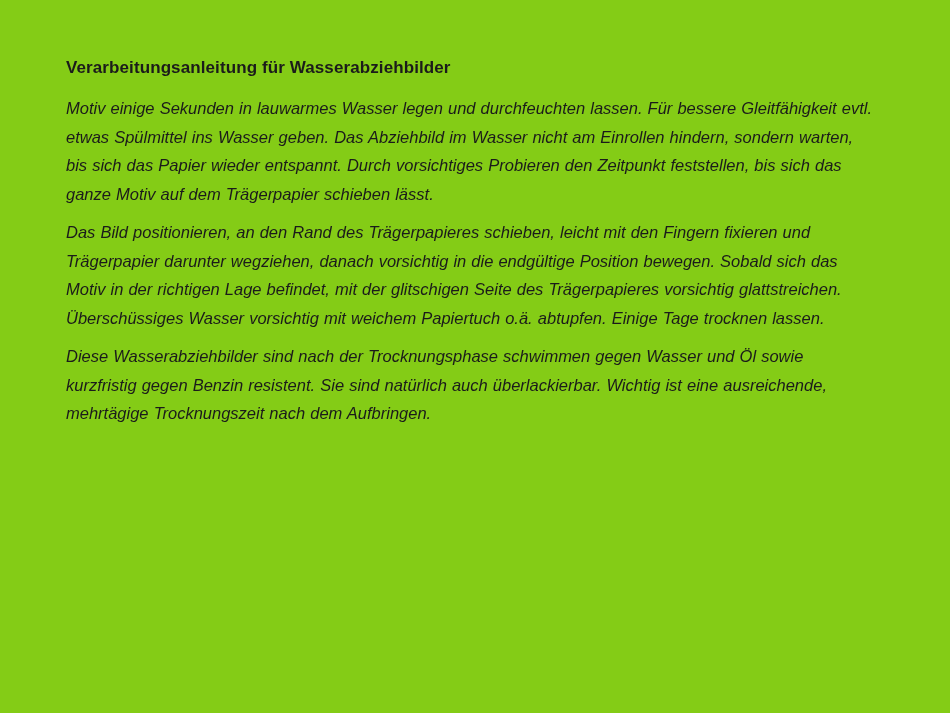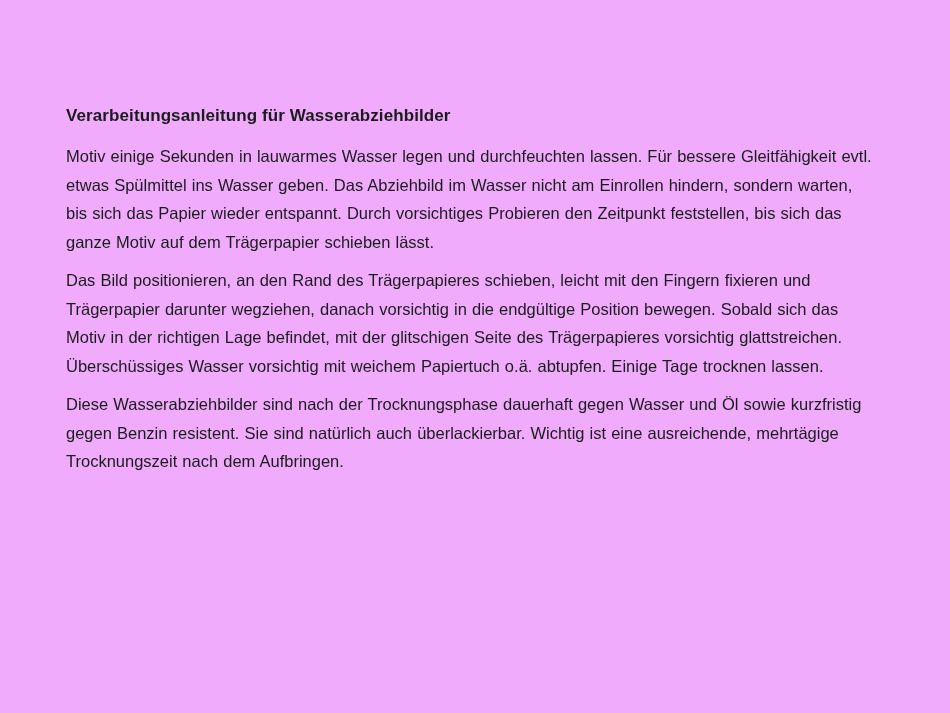--- a/index.html
+++ b/index.html
@@ -11,44 +11,45 @@
       width: 950px;
       height: 713px;
       overflow: hidden;
       font-family: "Liberation Sans", sans-serif;
       color: #1b1b1b;
     }
     .page {
       box-sizing: border-box;
       width: 950px;
       height: 713px;
-      padding: 104px 66px 0 66px;
-      background: #f0abfc;
+      padding: 56px 66px 0 66px;
+      background: #84cc16;
     }
     .doc-title {
       font-size: 17px;
       font-weight: bold;
       line-height: 24px;
       margin: 0 0 14px 0;
       letter-spacing: 0.1px;
     }
     .doc-paragraph {
       font-size: 16.5px;
       line-height: 28.5px;
       margin: 0 8px 10px 0;
       max-width: 818px;
       text-align: left;
       word-spacing: 0.5px;
+      font-style: italic;
     }
   </style>
 </head>
 <body>
 
 <div class="page">
   <h1 class="doc-title">Verarbeitungsanleitung für Wasserabziehbilder</h1>
 
   <p class="doc-paragraph">Motiv einige Sekunden in lauwarmes Wasser legen und durchfeuchten lassen. Für bessere Gleitfähigkeit evtl. etwas Spülmittel ins Wasser geben. Das Abziehbild im Wasser nicht am Einrollen hindern, sondern warten, bis sich das Papier wieder entspannt. Durch vorsichtiges Probieren den Zeitpunkt feststellen, bis sich das ganze Motiv auf dem Trägerpapier schieben lässt.</p>
 
 
   <p class="doc-paragraph">Das Bild positionieren, an den Rand des Trägerpapieres schieben, leicht mit den Fingern fixieren und Trägerpapier darunter wegziehen, danach vorsichtig in die endgültige Position bewegen. Sobald sich das Motiv in der richtigen Lage befindet, mit der glitschigen Seite des Trägerpapieres vorsichtig glattstreichen. Überschüssiges Wasser vorsichtig mit weichem Papiertuch o.ä. abtupfen. Einige Tage trocknen lassen.</p>
 
-  <p class="doc-paragraph">Diese Wasserabziehbilder sind nach der Trocknungsphase dauerhaft gegen Wasser und Öl sowie kurzfristig gegen Benzin resistent. Sie sind natürlich auch überlackierbar. Wichtig ist eine ausreichende, mehrtägige Trocknungszeit nach dem Aufbringen.</p>
+  <p class="doc-paragraph">Diese Wasserabziehbilder sind nach der Trocknungsphase schwimmen gegen Wasser und Öl sowie kurzfristig gegen Benzin resistent. Sie sind natürlich auch überlackierbar. Wichtig ist eine ausreichende, mehrtägige Trocknungszeit nach dem Aufbringen.</p>
 </div>
 
 </body></html>

